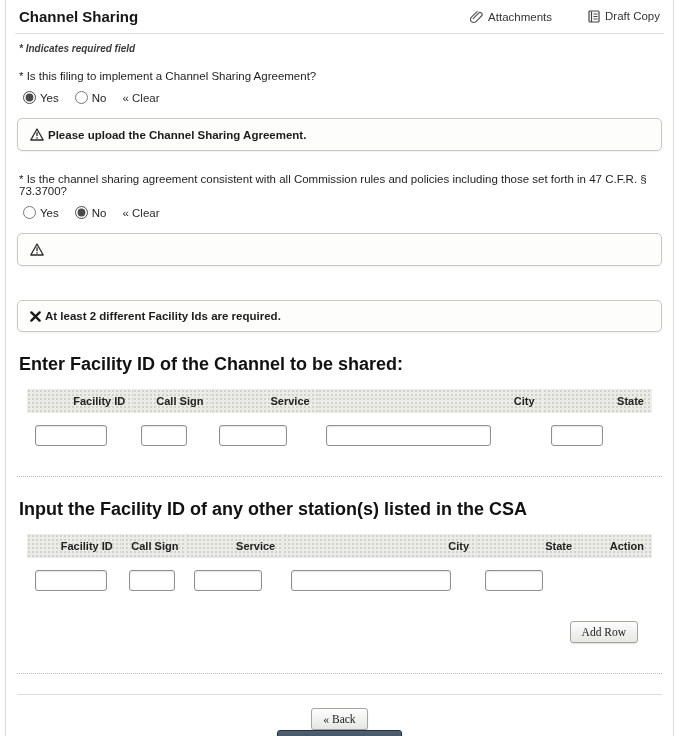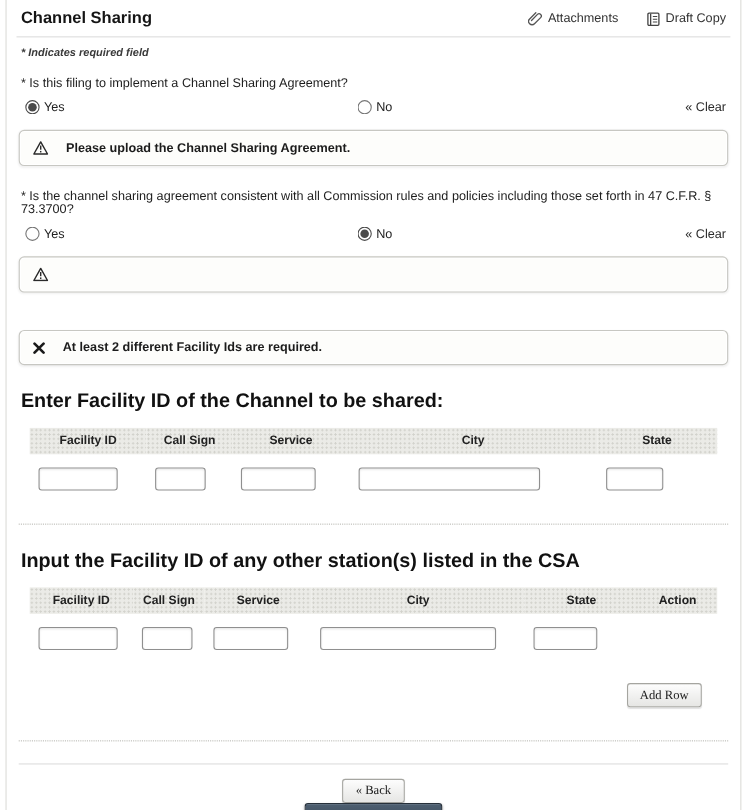--- a/index.html
+++ b/index.html
@@ -20,69 +20,69 @@
   }
   
   .page-header {
     display: flex;
     justify-content: space-between;
     align-items: center;
     padding: 2px 4px 8px 4px;
     border-bottom: 1px solid #ddd;
   }
   .page-title { font-size: 15px; font-weight: bold; color: #151515; }
-  .header-links { display: flex; gap: 26px; align-items: flex-end; }
+  .header-links { display: flex; gap: 36px; align-items: flex-start; }
   .header-link {
     display: flex; align-items: center; gap: 5px;
     color: #333; text-decoration: none; font-size: 11.5px; cursor: pointer;
   }
   .header-link svg { display:block; }
 
   .required-note {
     font-style: italic;
     font-size: 10px;
     color: #3a3a3a;
     margin: 9px 4px 16px 4px;
     font-weight: bold;
   }
 
   .question-block { margin: 16px 4px 0 4px; }
   .question-text { font-size: 11.5px; color: #1d1d1d; margin-bottom: 9px; }
-  .radio-group { display: flex; align-items: center; gap: 16px; margin-left: 4px; justify-content: space-between; }
+  .radio-group { display: flex; align-items: center; gap: 16px; margin-left: 4px; }
   .radio-option { display: flex; align-items: center; gap: 4px; cursor: pointer; }
   .radio-option input { width: 13px; height: 13px; accent-color:#4a4a4a; margin:0; }
   .clear-link { color: #2b2b2b; cursor: pointer; text-decoration: none; }
 
   .alert-box {
     margin: 14px 2px;
     border: 1px solid #c7c7c2;
     border-radius: 5px;
     background: #fdfdfb;
     box-shadow: 0 1px 2px rgba(0,0,0,0.06), inset 0 0 0 1px #fff;
     padding: 9px 12px;
     display: flex;
     align-items: center;
-    gap: 16px;
+    gap: 4px;
     font-weight: bold;
     font-size: 11.5px;
     color: #1c1c1c;
   }
   .alert-box .alert-icon { flex: 0 0 auto; display:flex; align-items:center; }
 
   .section-heading {
     font-size: 18px;
     font-weight: bold;
     color: #111;
     margin: 22px 4px 14px 4px;
   }
 
   .table-wrap { padding: 0 12px; }
   table.facility-table { width: 100%; border-collapse: collapse; table-layout: fixed; }
   table.facility-table th {
-    text-align: center;
+    text-align: right;
     font-size: 11px;
     font-weight: bold;
     color: #222;
     padding: 6px 8px;
     background-color: #ebebe7;
     background-image: radial-gradient(circle, #d2d2cc 0.8px, transparent 0.9px);
     background-size: 4px 4px;
   }
   table.facility-table td { padding: 12px 8px 16px 8px; vertical-align: top; }
   .text-input {

